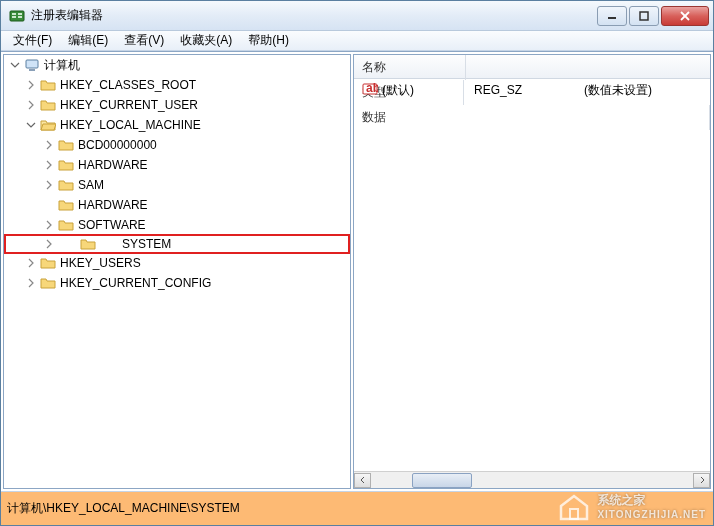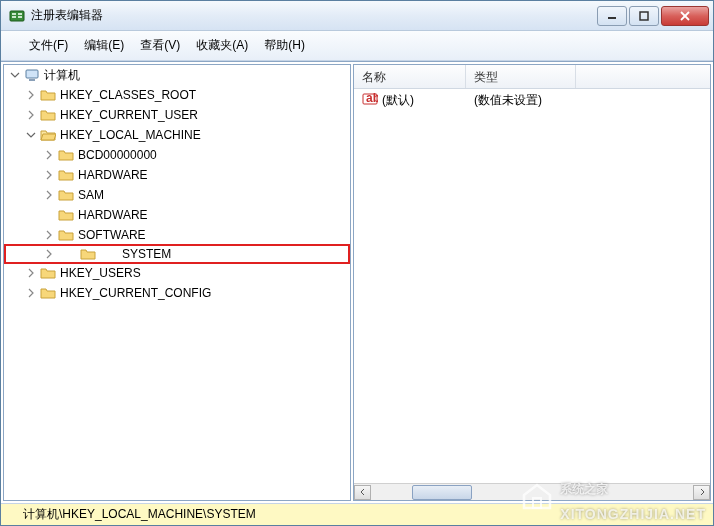--- a/index.html
+++ b/index.html
@@ -9,50 +9,50 @@
 
 .titlebar { height: 30px; background: linear-gradient(to bottom, #f5f9fd 0%, #e3ecf7 50%, #d6e3f3 100%); display: flex; align-items: center; padding: 0 4px 0 8px; border-bottom: 1px solid #b8c9dc; }
 .titlebar-icon { width: 16px; height: 16px; margin-right: 6px; }
 .titlebar-title { flex: 1; color: #000; font-size: 12px; font-family: Liberation Serif, serif; }
 .win-btns { display: flex; gap: 0; }
 .win-btn { width: 30px; height: 20px; border: 1px solid #8a9db3; border-radius: 3px; margin-left: 2px; display: flex; align-items: center; justify-content: center; cursor: pointer; }
 .win-min, .win-max { background: linear-gradient(to bottom, #f0f5fb, #d4e2f2); }
 .win-close { width: 48px; background: linear-gradient(to bottom, #e9a3a0, #d8605b 50%, #c83b36); border-color: #9a3531; }
 .win-btn svg { pointer-events: none; }
 
-.menubar { height: 30px; background: linear-gradient(to bottom, #fafcfe, #e8eff8); border-bottom: 1px solid #c5d4e6; display: flex; align-items: center; padding: 0 20px; }
+.menubar { height: 20px; background: linear-gradient(to bottom, #fafcfe, #e8eff8); border-bottom: 1px solid #c5d4e6; display: flex; align-items: center; padding: 0 4px; }
 .menu-item { padding: 2px 8px; cursor: pointer; color: #000; }
 
 .content { flex: 1; display: flex; background: #fff; border-top: 1px solid #8ca6c4; }
 
 .left-pane { width: 348px; border: 1px solid #8ca6c4; margin: 2px 1px 2px 2px; overflow: auto; background: #fff; padding: 0 2px; }
 .right-pane { flex: 1; border: 1px solid #8ca6c4; margin: 2px 2px 2px 1px; overflow: hidden; background: #fff; display: flex; flex-direction: column; }
 
 .tree-node { display: flex; align-items: center; height: 20px; cursor: pointer; white-space: nowrap; }
 .tree-arrow { width: 14px; height: 14px; display: inline-flex; align-items: center; justify-content: center; margin-right: 2px; }
 .tree-arrow.open svg { transform: rotate(0deg); }
 .tree-icon { width: 16px; height: 16px; margin-right: 4px; display: inline-flex; align-items: center; justify-content: center; }
 .tree-label { color: #000; }
 .highlighted { border: 2px solid #e02020; padding: 1px 2px; margin: -1px -2px; gap: 22px; }
 
-.list-header { height: 24px; display: flex; background: linear-gradient(to bottom, #fdfdfe, #eef2f7); border-bottom: 1px solid #d0d8e2; }
+.list-header { height: 24px; display: flex; background: linear-gradient(to bottom, #fdfdfe, #eef2f7); border-bottom: 1px solid #d0d8e2; flex-direction: column; }
 .list-header-col { padding: 4px 8px; border-right: 1px solid #d8dee6; color: #333; }
 .list-body { flex: 1; overflow: auto; }
 .list-row { display: flex; height: 22px; align-items: center; }
 .list-cell { padding: 2px 8px; display: flex; align-items: center; }
 .list-cell .cell-icon { margin-right: 4px; }
 
 .hscroll { height: 17px; background: #f0f0f0; border-top: 1px solid #d0d0d0; position: relative; display:flex; align-items:center; }
 .hscroll-btn { width: 17px; height: 15px; background: linear-gradient(to bottom,#f6f6f6,#dedede); border:1px solid #b0b0b0; display:flex;align-items:center;justify-content:center; }
 .hscroll-thumb { position:absolute; left: 58px; width: 60px; height: 15px; top:1px; background: linear-gradient(to bottom,#e8eef6,#c8d6e8); border:1px solid #8aa2c2; border-radius:2px; }
 
-.statusbar { height: 22px; background: #fef9c3; border-top: 1px solid #c5d4e6; display: flex; align-items: center; padding: 0 22px; color: #000; }
+.statusbar { height: 34px; background: #fdba74; border-top: 1px solid #c5d4e6; display: flex; align-items: center; padding: 0 6px; color: #000; }
 
 .watermark { position: absolute; right: 8px; bottom: 4px; color: rgba(255,255,255,0.75); font-size: 18px; font-weight: bold; display:flex; align-items:flex-start; gap:6px; pointer-events:none; text-shadow:0 0 3px rgba(0,0,0,0.4); }
-.watermark small { font-size:14px; display:block; letter-spacing:1px;margin-top:8px; }
+.watermark small { font-size:10px; display:block; letter-spacing:1px; }
 
 .col-name { width: 112px; }
 .col-type { width: 110px; }
 .col-data { flex: 1; }
 
 .indent-0 { padding-left: 2px; }
 .indent-1 { padding-left: 18px; }
 .indent-2 { padding-left: 36px; }
 </style>
 </head>
@@ -262,30 +262,32 @@
             </svg>
           </span>
         <span class="tree-label">HKEY_CURRENT_CONFIG</span>
       </div>
     </div>
 
     <div class="right-pane">
       <div class="list-header">
         <div class="list-header-col col-name">名称</div>
         <div class="list-header-col col-type">类型</div>
+        <div class="list-header-col col-data">数据</div>
       </div>
       <div class="list-body">
         <div class="list-row">
           <div class="list-cell col-name">
             <span class="cell-icon"><svg width="16" height="16">
                   <rect x="1" y="3" width="14" height="10" rx="1" fill="#fff" stroke="#c83030"></rect>
                   <text x="4" y="11" font-size="8" fill="#c83030" font-weight="bold">ab</text>
                 </svg></span>
             <span>(默认)</span>
           </div>
+          <div class="list-cell col-type">REG_SZ</div>
           <div class="list-cell col-data">(数值未设置)</div>
         </div>
       </div>
       <div class="hscroll">
         <div class="hscroll-btn">
             <svg width="8" height="8">
               <path d="M5 1 L2 4 L5 7" fill="none" stroke="#555"></path>
             </svg>
           </div>
         <div class="hscroll-thumb"></div>

